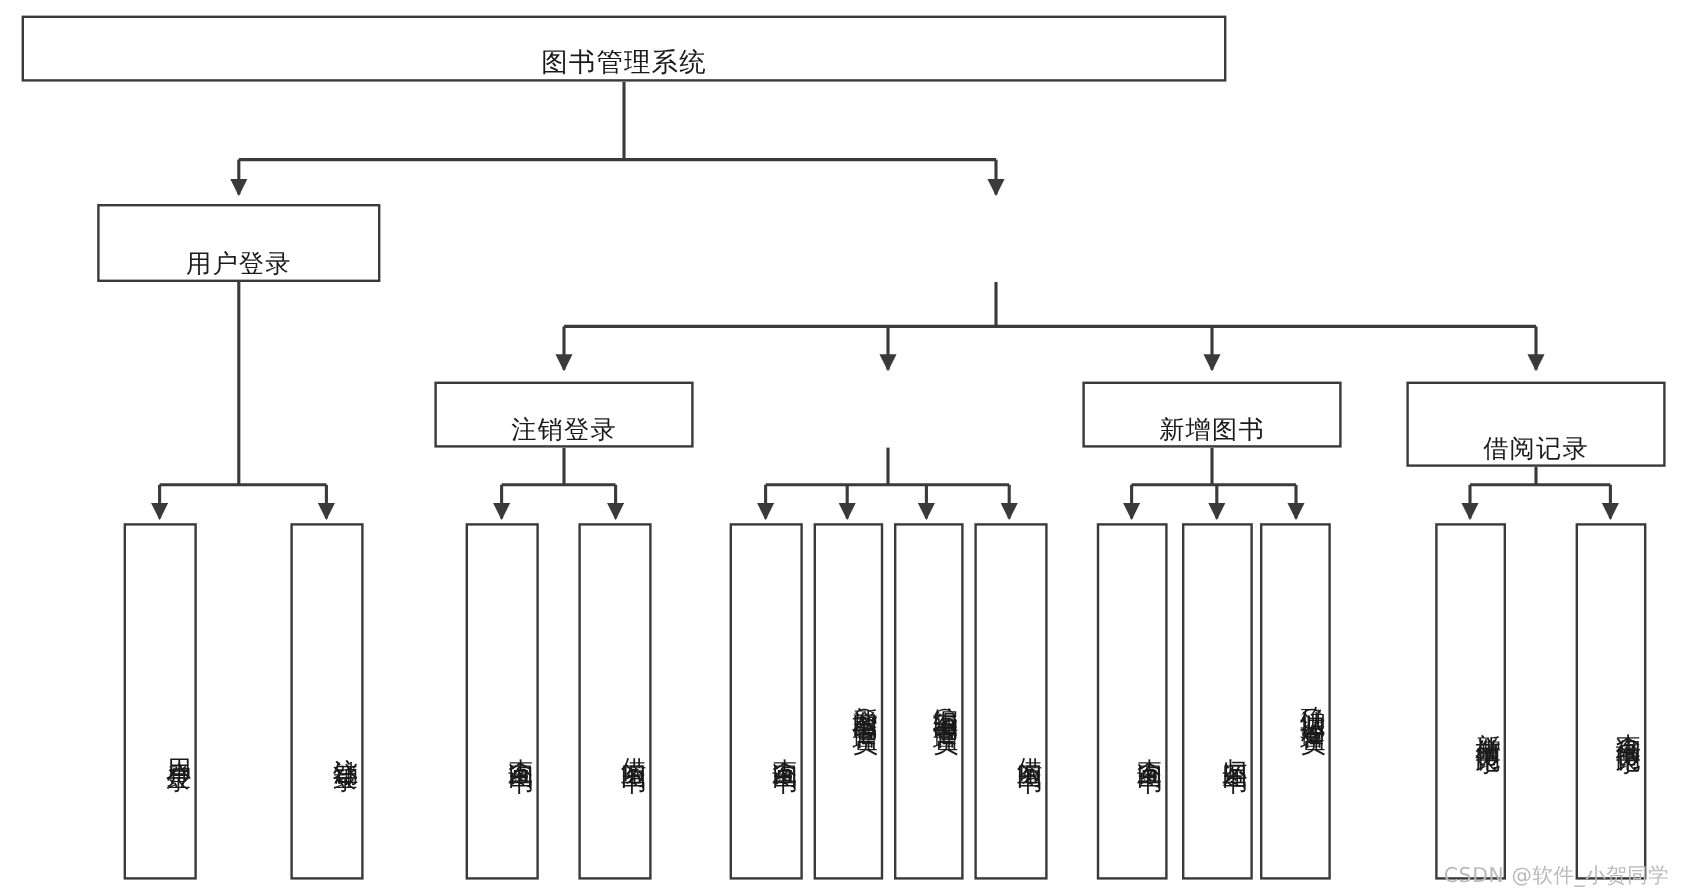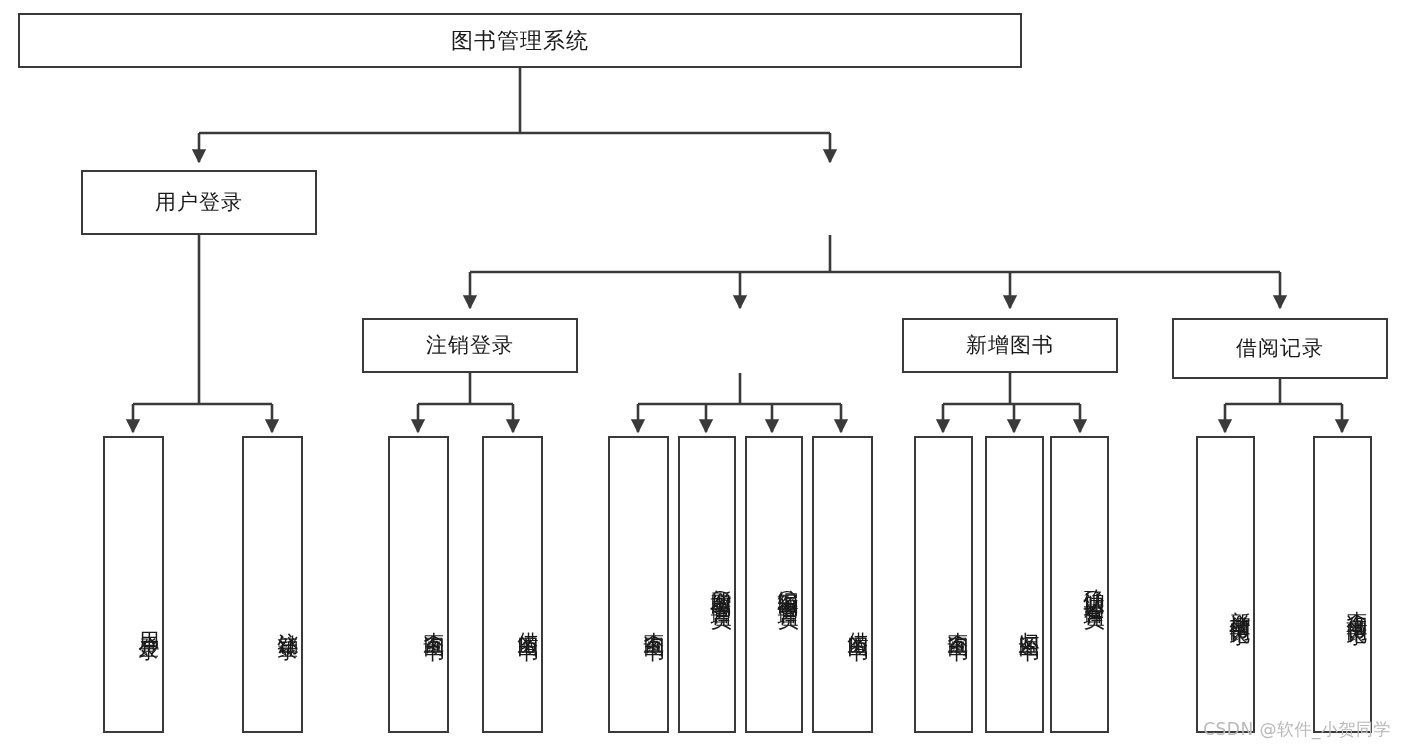--- a/index.html
+++ b/index.html
@@ -25,21 +25,21 @@
     width: 1405px;
     height: 747px;
     pointer-events: none;
   }
   .node {
     position: absolute;
     box-sizing: border-box;
     background: #ffffff;
     border: 2px solid #3a3a3a;
     display: flex;
-    align-items: center;
+    align-items: flex-end;
     justify-content: center;
     color: #1a1a1a;
   }
   .node.horiz {
     font-size: 21px;
     line-height: 1.25;
     letter-spacing: 1px;
     white-space: nowrap;
   }
   .node.vert {
@@ -133,21 +133,21 @@
   <div class="node horiz" style="left:81px; top:170px; width:236px; height:65px;">
     <span>用户登录</span>
   </div>
 
   <div class="node horiz" style="left:362px; top:318px; width:216px; height:55px;">
     <span>注销登录</span>
   </div>
   <div class="node horiz" style="left:902px; top:318px; width:216px; height:55px;">
     <span>新增图书</span>
   </div>
-  <div class="node horiz" style="left:1172px; top:318px; width:216px; height:61px;">
+  <div class="node horiz" style="left:1172px; top:318px; width:216px; height:71px;">
     <span>借阅记录</span>
   </div>
 
   <div class="node vert" style="left:103px; top:436px; width:61px; height:297px; padding-top:78px;">
     <span class="vtext">用户登录</span>
   </div>
   <div class="node vert" style="left:242px; top:436px; width:61px; height:297px; padding-top:78px;">
     <span class="vtext">注销登录</span>
   </div>
 

